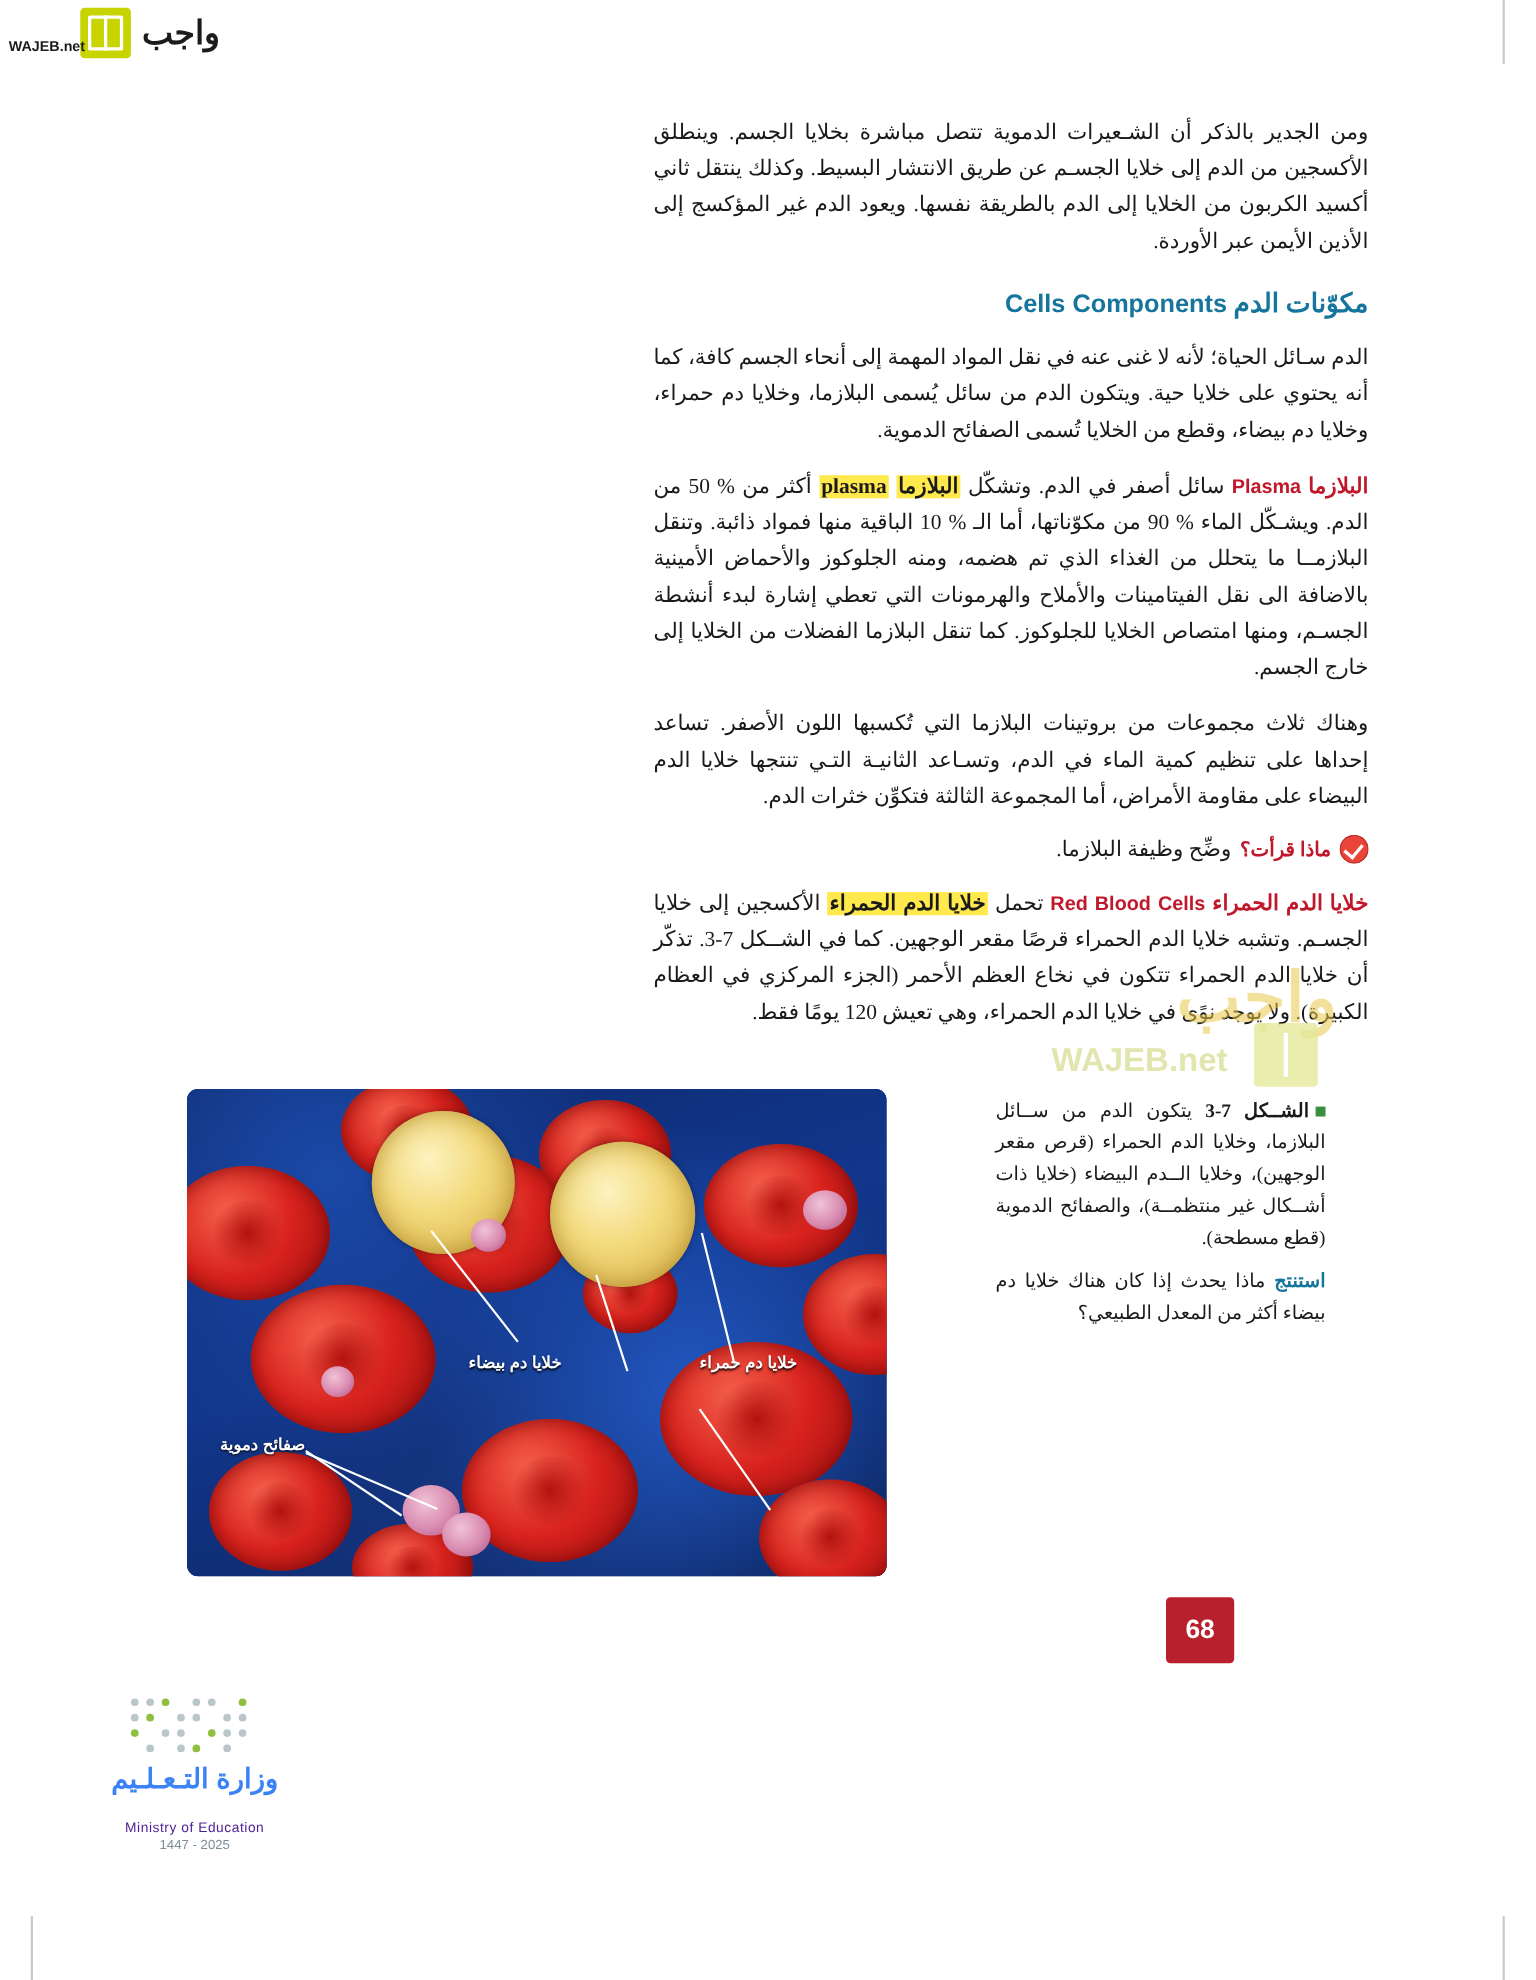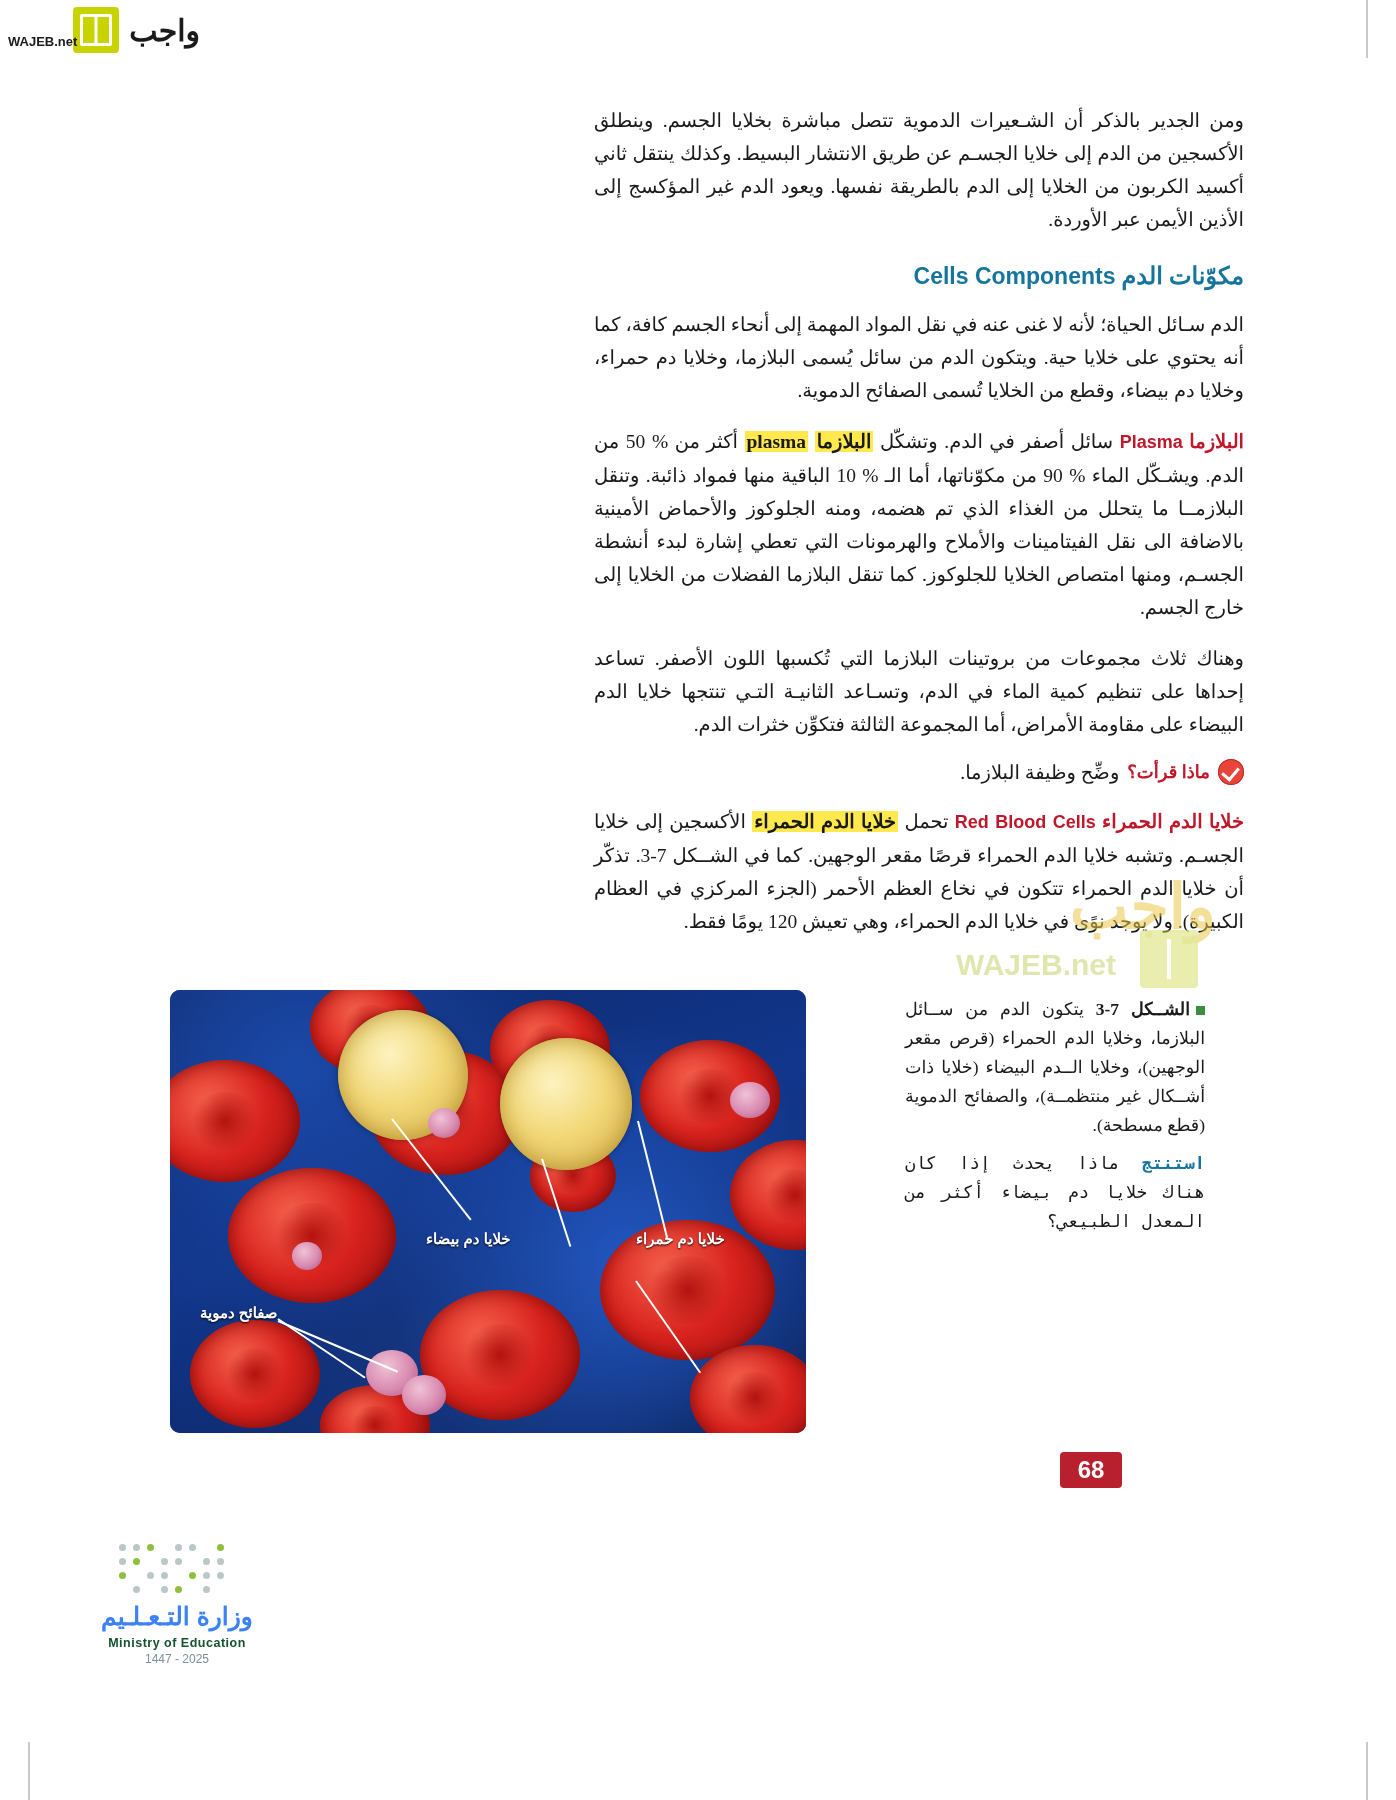--- a/index.html
+++ b/index.html
@@ -155,28 +155,28 @@
   .ministry{
     position:absolute;left:72px;top:1540px;width:210px;height:150px;text-align:center;
   }
   .dots{width:120px;height:56px;margin:0 auto 6px auto;position:relative;}
   .dot{position:absolute;width:7px;height:7px;border-radius:50%;background:#b9c7c9;}
   .dot.g{background:#8fbf3f;}
   .min-ar{
     font-family:"Liberation Sans",sans-serif;font-size:25px;color:#3b82f6;font-weight:bold;letter-spacing:1px;
   }
   .min-en{
-    font-family:"Liberation Sans",sans-serif;font-size:12.5px;color:#14532d;margin-top:5px;letter-spacing:.5px;font-weight:bold;
+    font-family:"Liberation Sans",sans-serif;font-size:12.5px;color:#4c1d95;margin-top:22px;letter-spacing:.5px;
   }
   .min-year{
     font-family:"Liberation Sans",sans-serif;font-size:12px;color:#7d8f97;margin-top:2px;
   }
   
   .pageno{
-    position:absolute;left:1060px;top:1452px;width:62px;height:36px;
+    position:absolute;left:1060px;top:1452px;width:62px;height:60px;
     background:#b8202e;color:#fff;border-radius:4px;
     font-family:"Liberation Sans",sans-serif;font-weight:bold;font-size:24px;
     display:flex;align-items:center;justify-content:center;
   }
 </style>
 </head>
 <body>
 
 <div class="crop" style="right:28px;top:0;width:2px;height:58px;"></div>
 <div class="crop" style="left:28px;bottom:0;width:2px;height:58px;"></div>
@@ -272,21 +272,21 @@
     <div class="fig-label" style="left:466px;top:240px;">خلايا دم حمراء</div>
     <div class="fig-label" style="left:30px;top:314px;">صفائح دموية</div>
   </div>
 </div>
 
 <div class="caption">
   <p class="cap-text" style="margin:0 0 10px 0;">
     <span class="cap-bullet"></span><span class="cap-bold">الشــكل 7-3</span>
     <span>يتكون الدم من ســائل البلازما، وخلايا الدم الحمراء (قرص مقعر الوجهين)، وخلايا الــدم البيضاء (خلايا ذات أشــكال غير منتظمــة)، والصفائح الدموية (قطع مسطحة).</span>
   </p>
-  <p class="cap-text" style="margin:0;font-family:Liberation Mono, monospace;">
+  <p class="cap-text" style="margin:0;">
     <span class="cap-infer">استنتج</span>
     <span>ماذا يحدث إذا كان هناك خلايا دم بيضاء أكثر من المعدل الطبيعي؟</span>
   </p>
 </div>
 
 <div class="ministry">
   <div class="dots">
     <div class="dot" style="left:2px;top:4px;"></div>
       <div class="dot" style="left:16px;top:4px;"></div>
     <div class="dot g" style="left:30px;top:4px;"></div>

